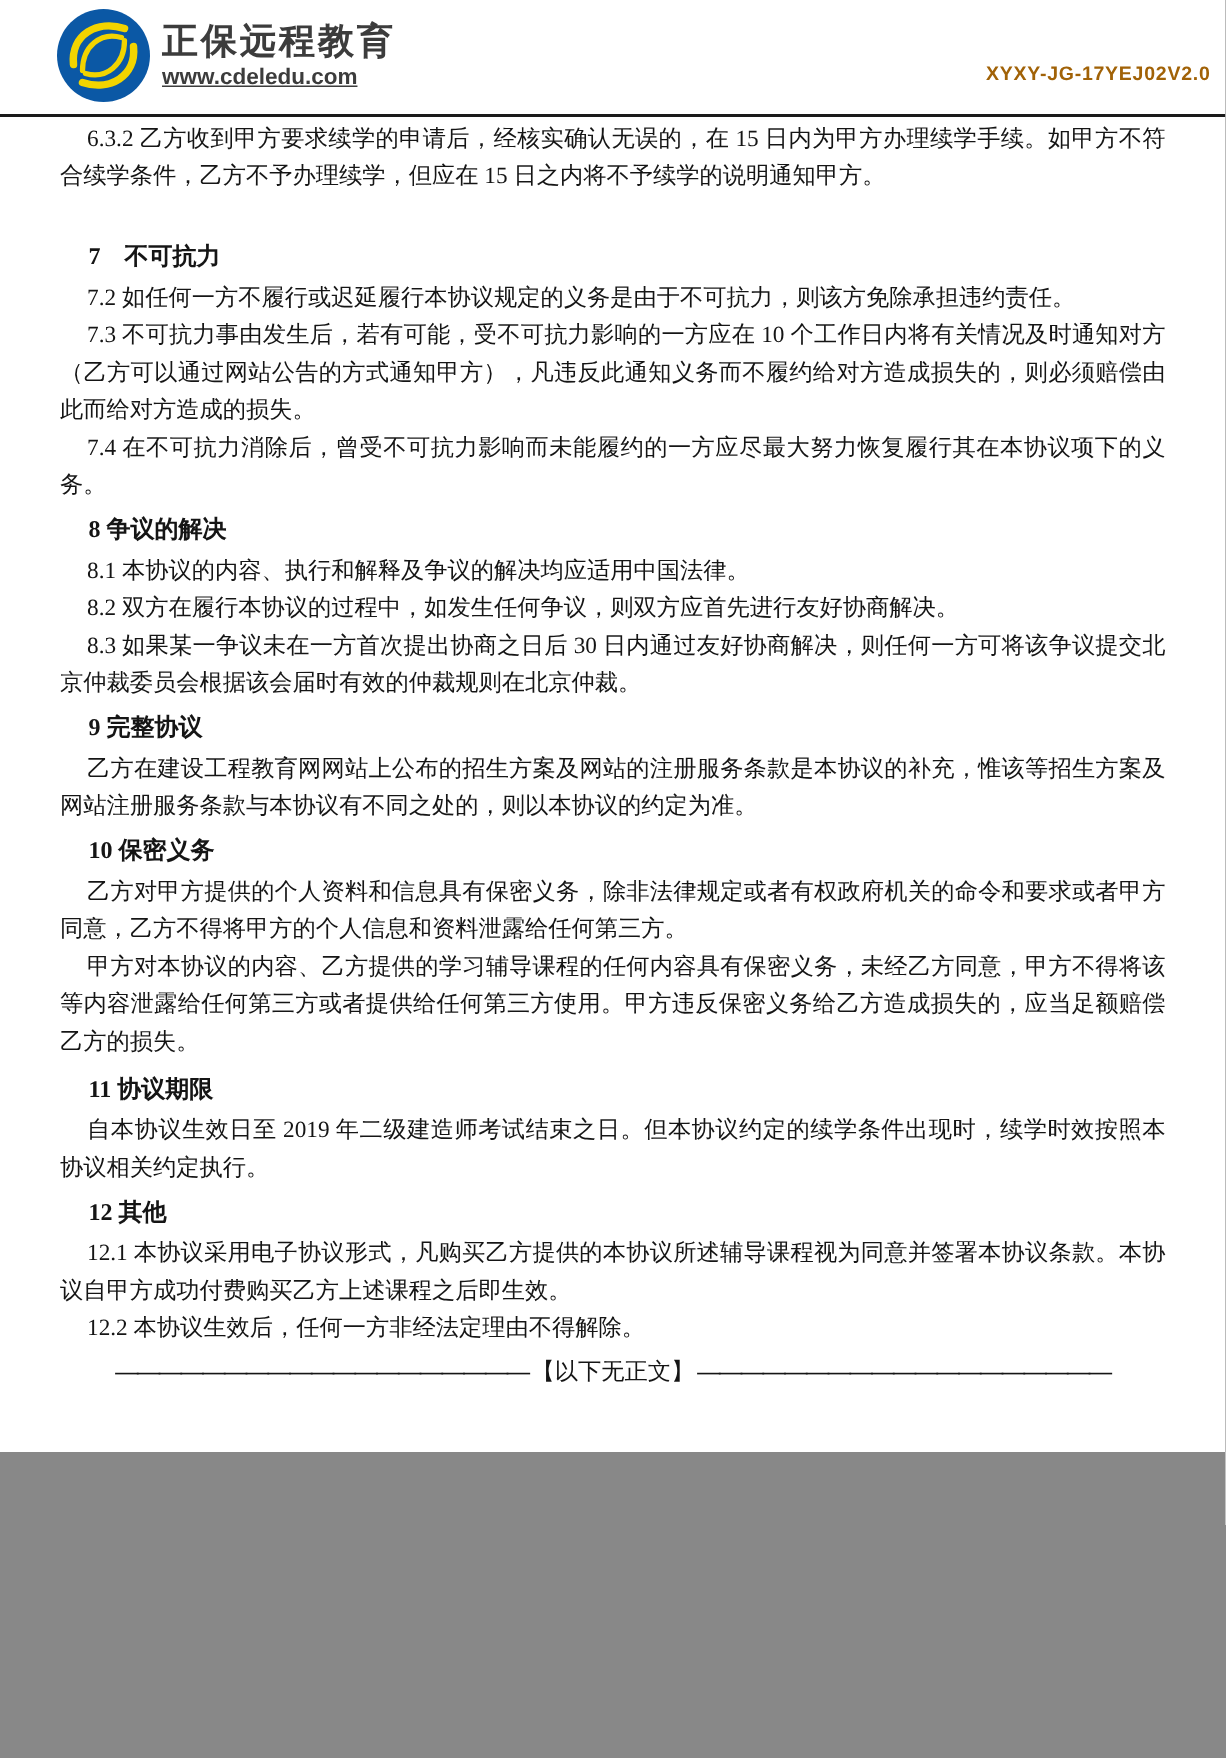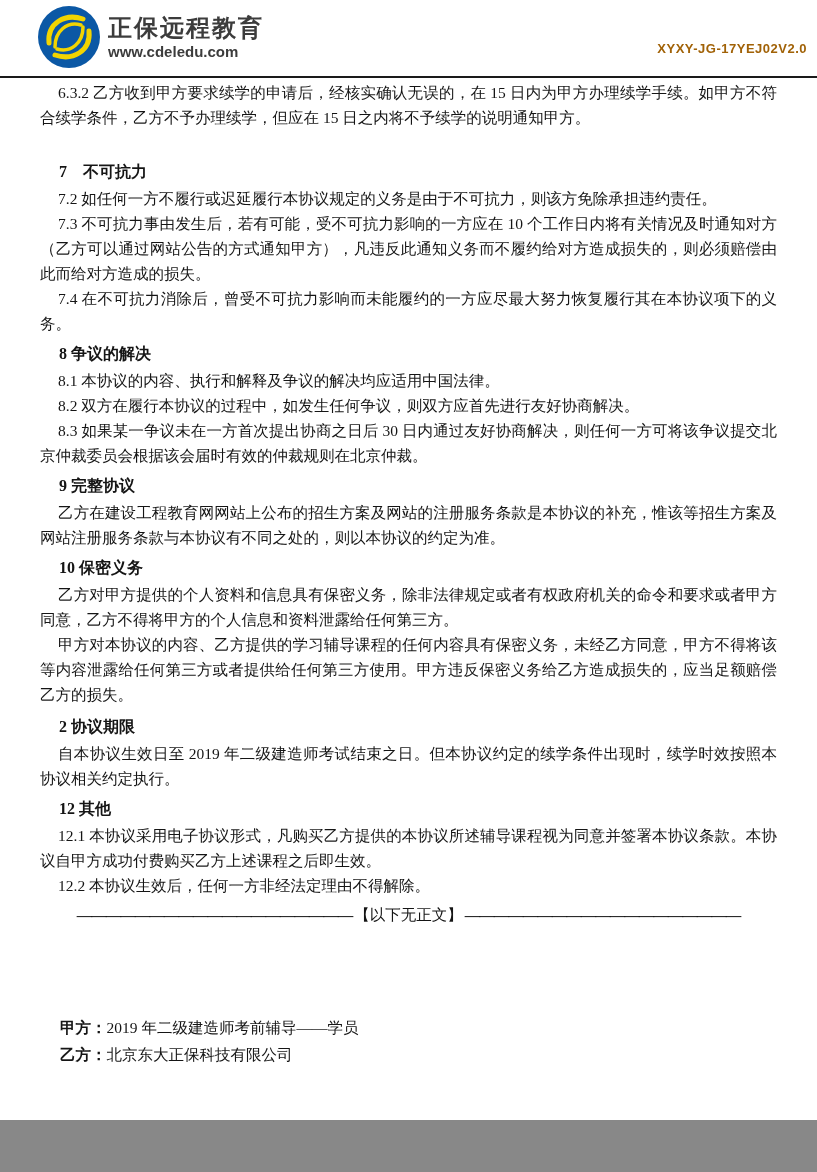--- a/index.html
+++ b/index.html
@@ -1,18 +1,18 @@
 <!DOCTYPE html>
 <html><head>
 <meta charset="utf-8">
 <style>
   html,body{margin:0;padding:0;background:#888;}
   .page{
     position:relative;
-    width:817px;height:1120px;
+    width:817px;height:968px;
     margin:0 auto;
     background:#ffffff;
     font-family:"Liberation Serif","DejaVu Serif",serif;
     color:#151515;
     overflow:hidden;
     box-sizing:border-box;
   }
   
   .page-header{
     position:absolute;top:0;left:0;right:0;height:76px;
@@ -24,21 +24,21 @@
   }
   .logo{width:62px;height:62px;display:block;}
   .brand-text{display:flex;flex-direction:column;justify-content:center;}
   .brand-name{
     font-family:"Liberation Sans","DejaVu Sans",sans-serif;
     font-weight:bold;font-size:24px;line-height:28px;color:#3c3c3c;
     letter-spacing:2px;
   }
   .brand-url{
     font-family:"Liberation Sans","DejaVu Sans",sans-serif;
-    font-weight:bold;font-size:15px;line-height:19px;color:#3c3c3c;
+    font-weight:bold;font-size:15px;line-height:19px;color:#3c3c3c;text-decoration:underline;
   }
   .doc-code{
     position:absolute;right:10px;bottom:20px;
     font-family:"Liberation Sans","DejaVu Sans",sans-serif;
     font-weight:bold;font-size:13px;color:#a16207;letter-spacing:0.5px;
   }
   .header-rule{
     position:absolute;top:76px;left:0;right:0;
     border:none;border-top:2px solid #1a1a1a;margin:0;
   }
@@ -108,21 +108,21 @@
       <div class="para">7.4 在不可抗力消除后，曾受不可抗力影响而未能履约的一方应尽最大努力恢复履行其在本协议项下的义务。</div>
       <div class="heading">8 争议的解决</div>
       <div class="para">8.1 本协议的内容、执行和解释及争议的解决均应适用中国法律。</div>
       <div class="para">8.2 双方在履行本协议的过程中，如发生任何争议，则双方应首先进行友好协商解决。</div>
       <div class="para">8.3 如果某一争议未在一方首次提出协商之日后 30 日内通过友好协商解决，则任何一方可将该争议提交北京仲裁委员会根据该会届时有效的仲裁规则在北京仲裁。</div>
       <div class="heading">9 完整协议</div>
       <div class="para">乙方在建设工程教育网网站上公布的招生方案及网站的注册服务条款是本协议的补充，惟该等招生方案及网站注册服务条款与本协议有不同之处的，则以本协议的约定为准。</div>
       <div class="heading">10 保密义务</div>
       <div class="para">乙方对甲方提供的个人资料和信息具有保密义务，除非法律规定或者有权政府机关的命令和要求或者甲方同意，乙方不得将甲方的个人信息和资料泄露给任何第三方。</div>
       <div class="para">甲方对本协议的内容、乙方提供的学习辅导课程的任何内容具有保密义务，未经乙方同意，甲方不得将该等内容泄露给任何第三方或者提供给任何第三方使用。甲方违反保密义务给乙方造成损失的，应当足额赔偿乙方的损失。</div>
-      <div class="heading">2 协议期限</div>
+      <div class="heading">11 协议期限</div>
       <div class="para">自本协议生效日至 2019 年二级建造师考试结束之日。但本协议约定的续学条件出现时，续学时效按照本协议相关约定执行。</div>
       <div class="heading">12 其他</div>
       <div class="para">12.1 本协议采用电子协议形式，凡购买乙方提供的本协议所述辅导课程视为同意并签署本协议条款。本协议自甲方成功付费购买乙方上述课程之后即生效。</div>
       <div class="para">12.2 本协议生效后，任何一方非经法定理由不得解除。</div>
       <div class="divider">
         <span class="dash">———————————————————</span>
         <span class="divider-label">【以下无正文】</span>
         <span class="dash">———————————————————</span>
       </div>
     </main>

